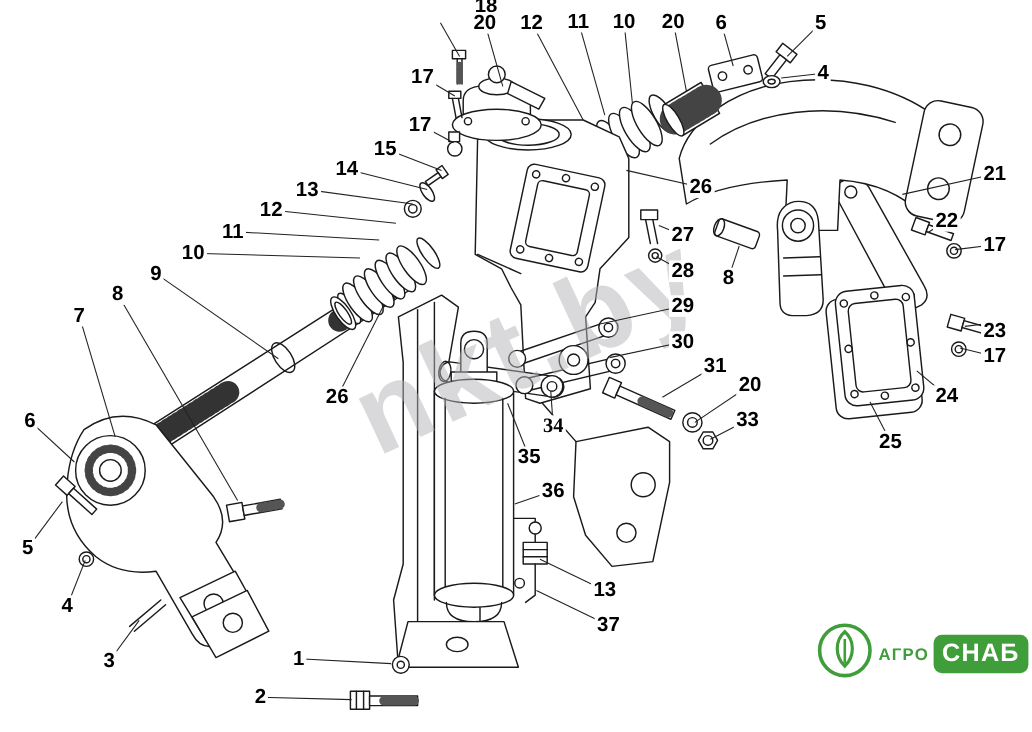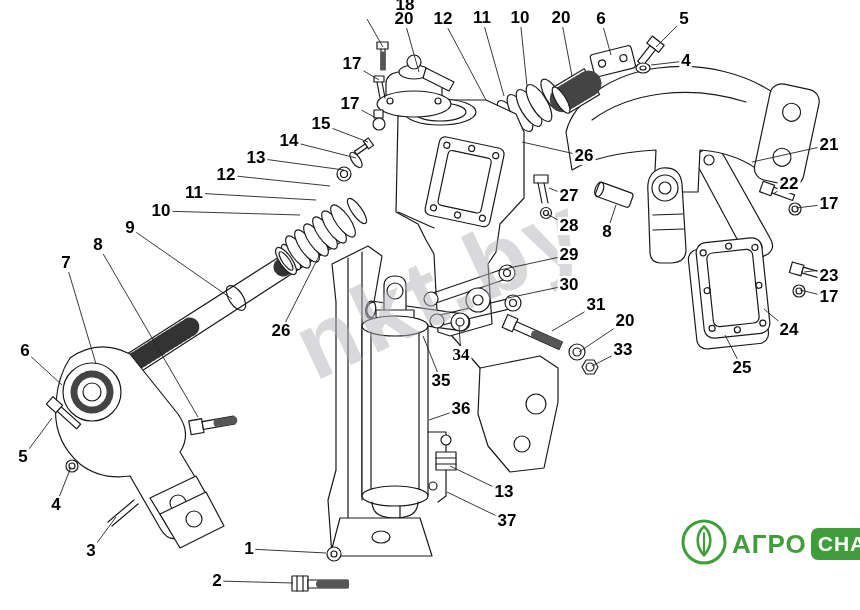--- a/index.html
+++ b/index.html
@@ -18,21 +18,21 @@
   #leader-lines line{stroke:#222;stroke-width:0.9;}
   .part-label{
     position:absolute;transform:translate(-50%,-50%);
     font-size:17px;font-weight:600;color:#000;background:#fff;
     padding:0 2px;line-height:1.05;z-index:5;
   }
   .logo{
     position:absolute;left:680px;top:518px;display:flex;align-items:center;
     gap:4px;z-index:6;
   }
-  .logo-text{color:#3f9e3a;font-weight:800;font-size:26px;letter-spacing:1px;}
+  .logo-text{color:#3f9e3a;font-weight:800;font-size:14px;letter-spacing:1px;}
   .logo-box{
     background:#3f9e3a;color:#fff;font-weight:800;font-size:21px;
     padding:4px 7px;border-radius:7px;letter-spacing:1px;
   }
 </style>
 </head>
 <body>
 
 <svg class="layer" id="drawing" width="860" height="610" viewBox="0 0 860 610">
   <g stroke="#1a1a1a" stroke-width="1.2" fill="none" stroke-linejoin="round" stroke-linecap="round">

